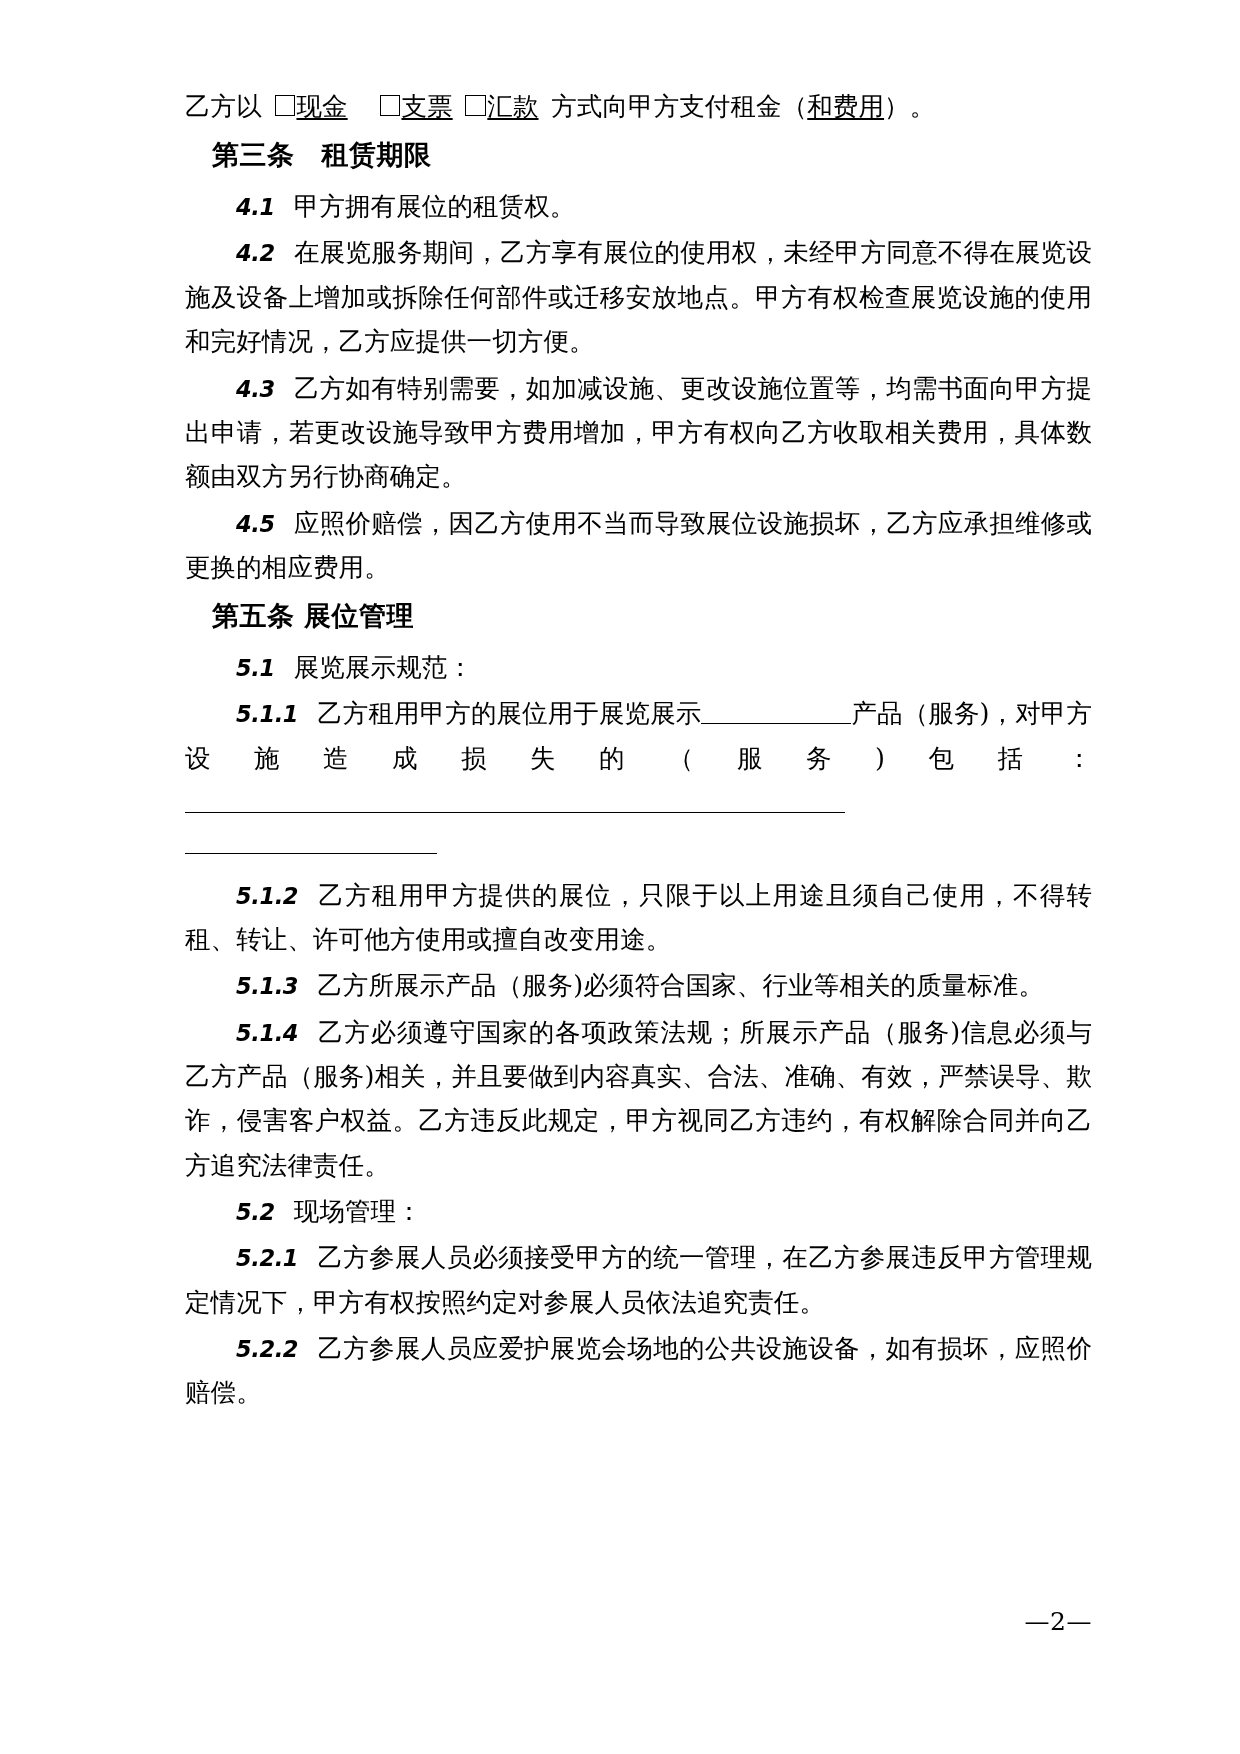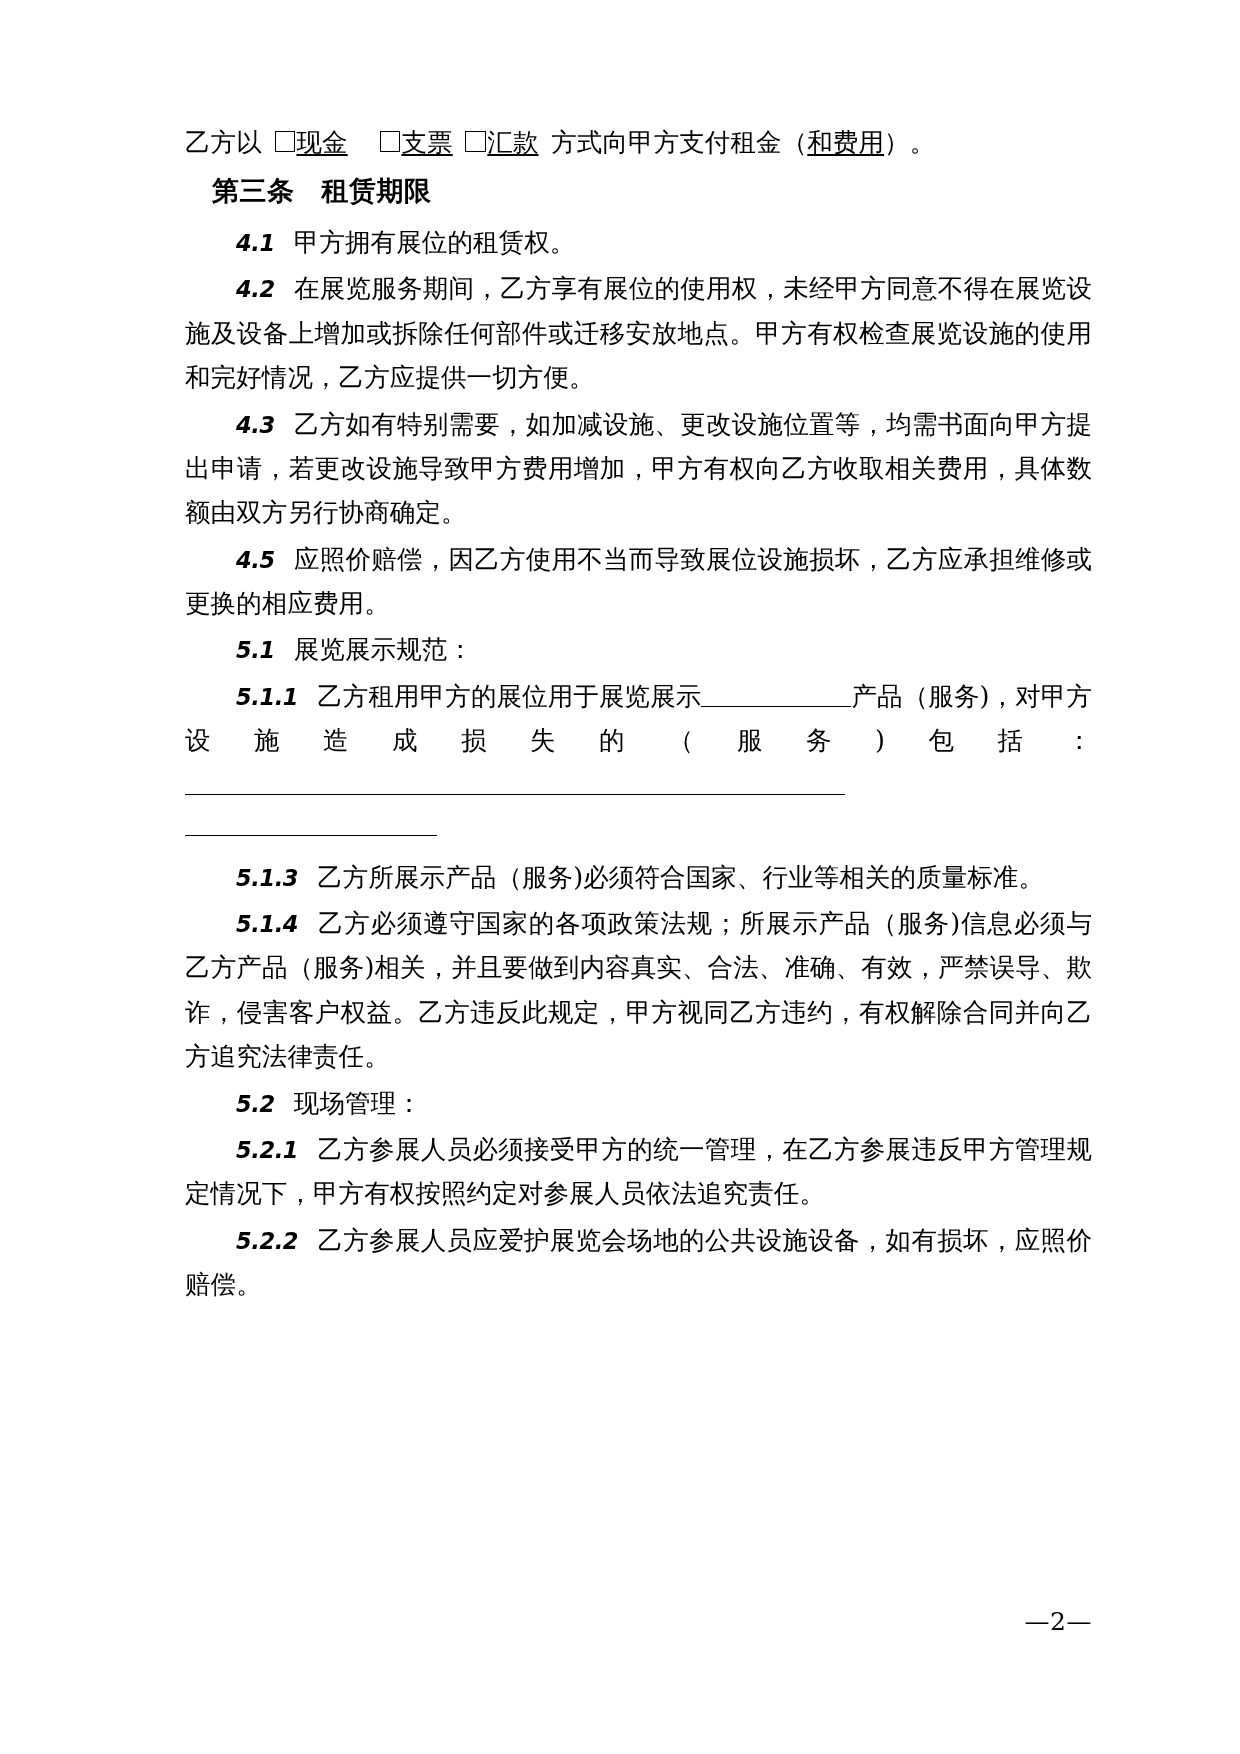--- a/index.html
+++ b/index.html
@@ -14,21 +14,21 @@
     font-family: "DejaVu Serif", "Liberation Serif", serif;
     color: #000000;
     overflow: hidden;
   }
   .page {
     position: absolute;
     left: 0; top: 0;
     width: 1240px;
     height: 1754px;
     box-sizing: border-box;
-    padding: 120px 148px 120px 185px;
+    padding: 84px 148px 120px 185px;
   }
   .body-text {
     font-size: 25.5px;
     line-height: 1.74;
     text-align: justify;
     text-justify: inter-ideograph;
     margin: 0;
     letter-spacing: 0.1px;
   }
   .para {
@@ -138,33 +138,39 @@
 
   <p class="body-text para indent">
     <span class="num">4.3</span><span class="num-gap"></span><span>乙方如有特别需要，如加减设施、更改设施位置等，均需书面向甲方提出申请，若更改设施导致甲方费用增加，甲方有权向乙方收取相关费用，具体数额由双方另行协商确定。</span>
   </p>
 
 
   <p class="body-text para indent">
     <span class="num">4.5</span><span class="num-gap"></span><span>应照价赔偿，因乙方使用不当而导致展位设施损坏，乙方应承担维修或更换的相应费用。</span>
   </p>
 
+  <h2 class="heading tight">
+    <span>第五条</span><span class="gap"></span><span>展位管理</span>
+  </h2>
 
   <p class="body-text para indent">
     <span class="num">5.1</span><span class="num-gap"></span><span>展览展示规范：</span>
   </p>
 
   <p class="body-text para indent">
     <span class="num">5.1.1</span><span class="num-gap"></span><span>乙方租用甲方的展位用于展览展示</span><span class="blank b-lg"></span><span>产品（服务)，对甲方设施造成损失的（服务)包括：</span><span class="blank b-xl"></span>
   </p>
 
   <div class="cont-rule-wrap">
     <div class="cont-rule"></div>
   </div>
 
+  <p class="body-text para indent">
+    <span class="num">5.1.2</span><span class="num-gap"></span><span>乙方租用甲方提供的展位，只限于以上用途且须自己使用，不得转租、转让、许可他方使用或擅自改变用途。</span>
+  </p>
 
   <p class="body-text para indent">
     <span class="num">5.1.3</span><span class="num-gap"></span><span>乙方所展示产品（服务)必须符合国家、行业等相关的质量标准。</span>
   </p>
 
   <p class="body-text para indent">
     <span class="num">5.1.4</span><span class="num-gap"></span><span>乙方必须遵守国家的各项政策法规；所展示产品（服务)信息必须与乙方产品（服务)相关，并且要做到内容真实、合法、准确、有效，严禁误导、欺诈，侵害客户权益。乙方违反此规定，甲方视同乙方违约，有权解除合同并向乙方追究法律责任。</span>
   </p>
 
   <p class="body-text para indent">

